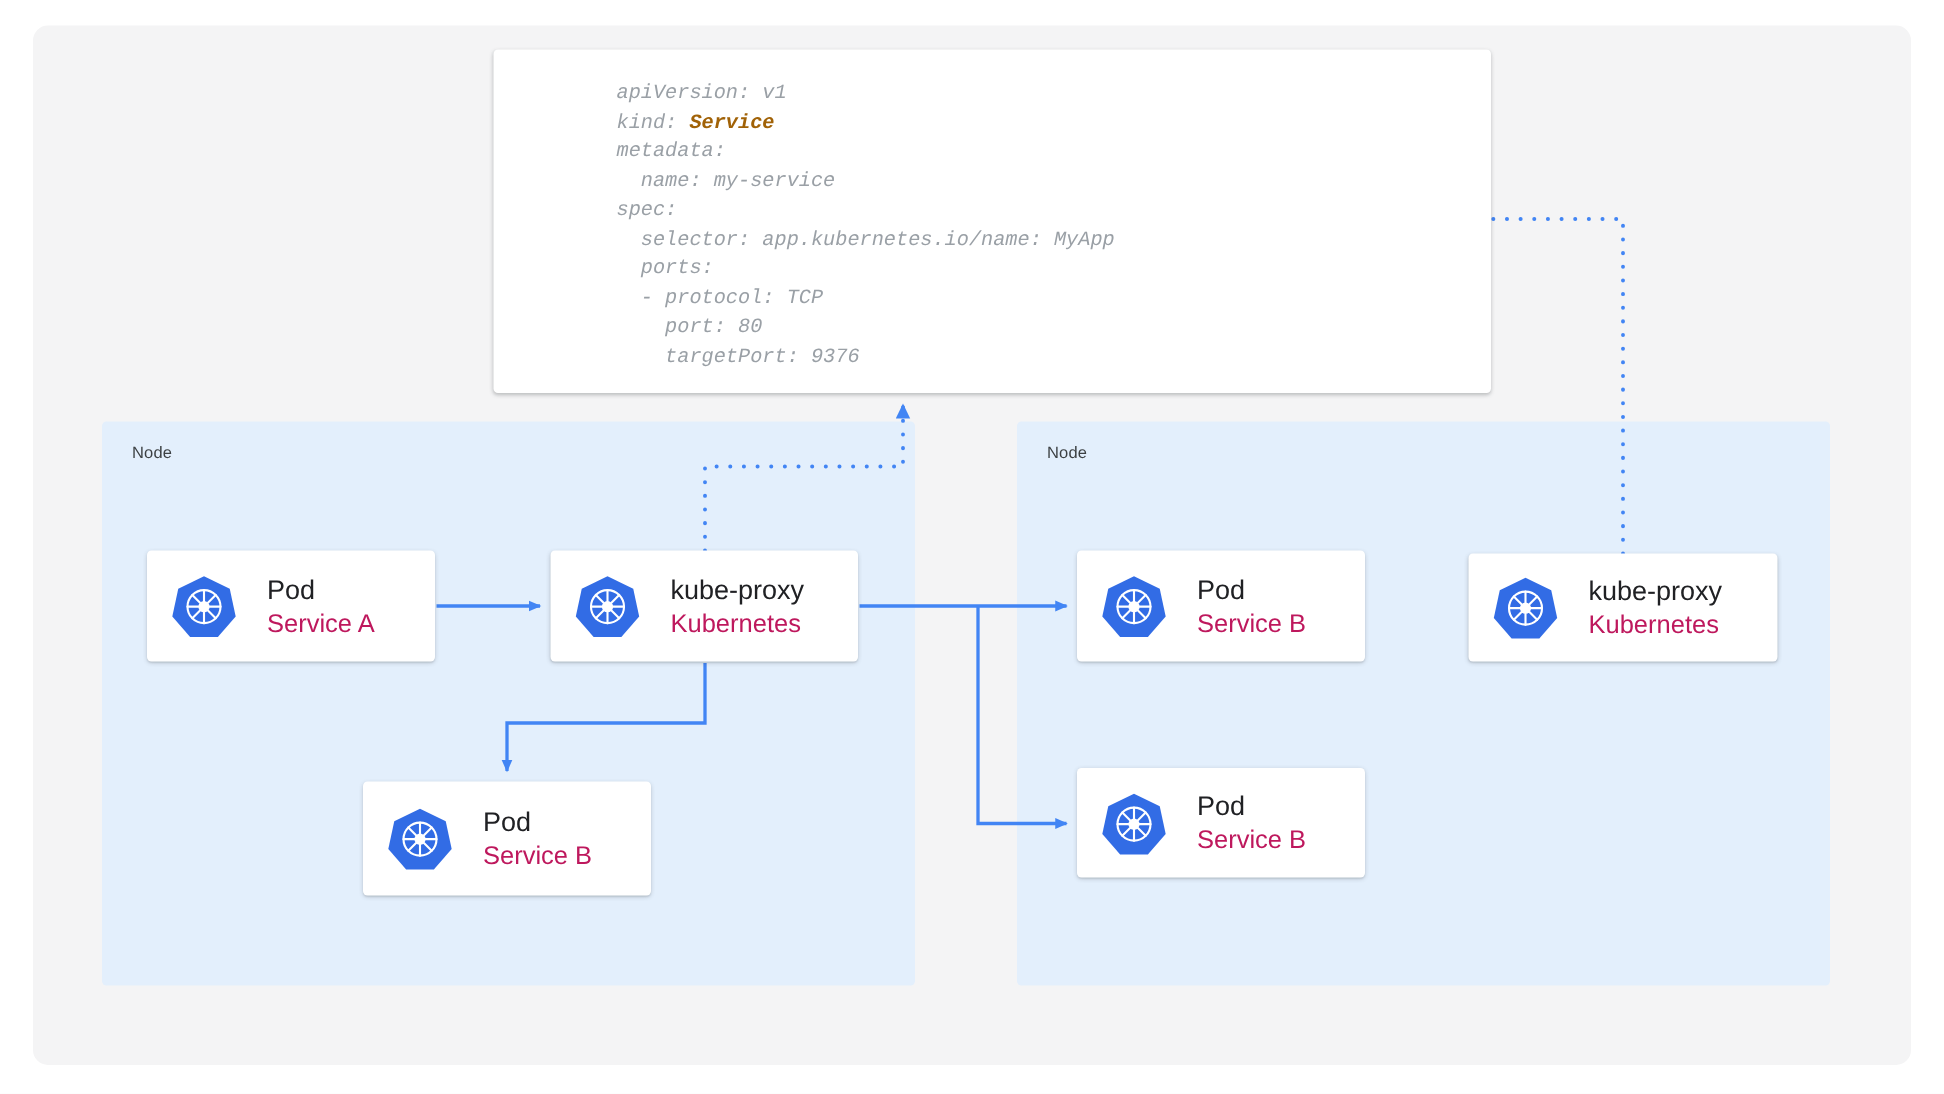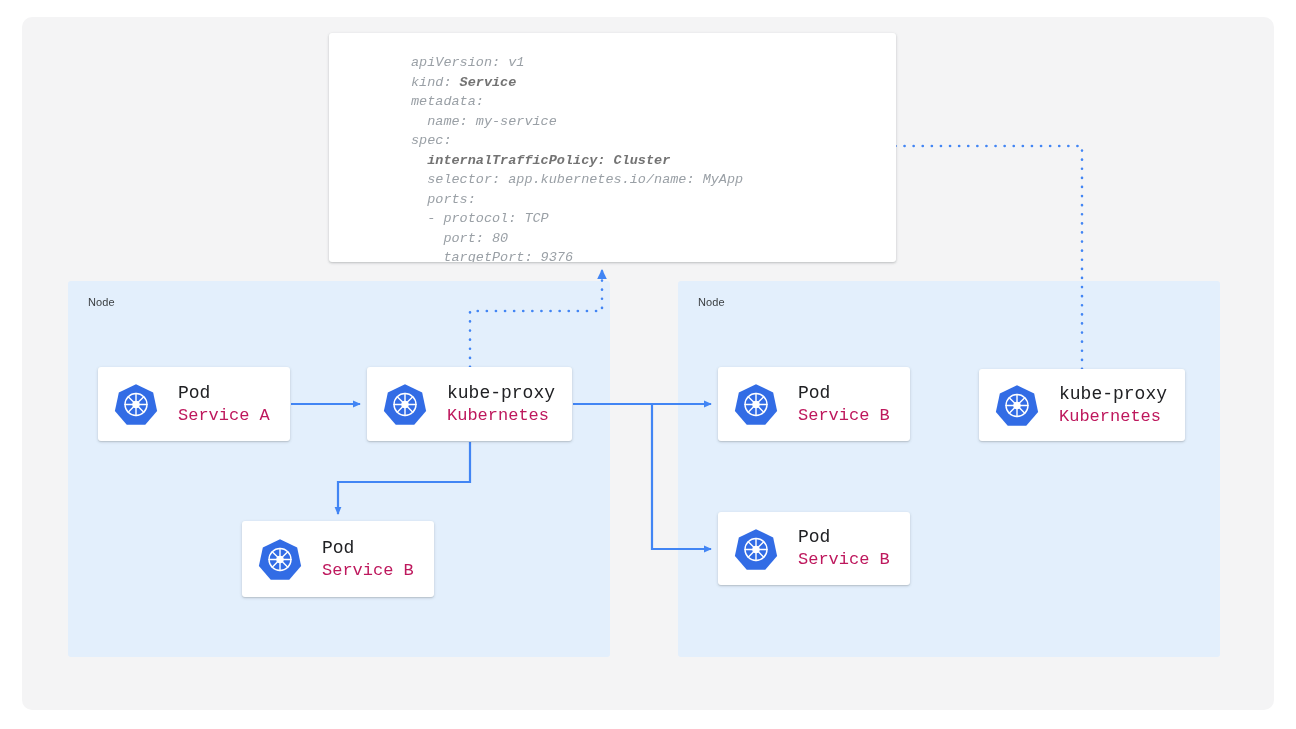--- a/index.html
+++ b/index.html
@@ -39,21 +39,20 @@
   }
   
   .card {
     position: absolute;
     background: #ffffff;
     border-radius: 3px;
     box-shadow: 0 1px 3px rgba(60,64,67,.22), 0 1px 1px rgba(60,64,67,.10);
     display: flex;
     align-items: center;
     padding-left: 16px;
-    font-family: Liberation Mono, monospace;
   }
   .card .k8s-logo { flex: 0 0 auto; width: 44px; height: 44px; }
   .card .card-text { margin-left: 20px; line-height: 1.28; }
   .card .card-title {
     font-size: 18px; color: #202124; white-space: nowrap;
   }
   .card .card-sub {
     font-size: 17px; color: #be185d; white-space: nowrap;
   }
   
@@ -61,37 +60,37 @@
   #card-kube-left    { left: 367px; top: 367px; width: 205px; height: 74px; }
   #card-pod-b-left   { left: 242px; top: 521px; width: 192px; height: 76px; }
   #card-pod-b-r1     { left: 718px; top: 367px; width: 192px; height: 74px; }
   #card-pod-b-r2     { left: 718px; top: 512px; width: 192px; height: 73px; }
   #card-kube-right   { left: 979px; top: 369px; width: 206px; height: 72px; }
 
   
   #yaml-box {
     position: absolute;
     left: 329px; top: 33px;
-    width: 567px; height: 229px;
+    width: 665px; height: 229px;
     background: #ffffff;
     border-radius: 3px;
     box-shadow: 0 1px 3px rgba(60,64,67,.22), 0 1px 2px rgba(60,64,67,.10);
     overflow: hidden;
   }
   #yaml-code {
     position: absolute;
     left: 82px; top: 20px;
     font-family: "Liberation Mono", "DejaVu Sans Mono", monospace;
     font-style: italic;
     font-size: 13.5px;
     line-height: 19.5px;
     color: #9aa0a6;
     white-space: pre;
   }
-  #yaml-code b { font-weight: bold; color: #737373; font-style: italic; }
+  #yaml-code b { font-weight: bold; color: #a16207; font-style: italic; }
 
   
   #wires { position: absolute; left: 0; top: 0; width: 1296px; height: 729px; }
 </style>
 </head>
 <body>
 
 <div id="canvas">
 
   <div class="panel"></div>
@@ -125,21 +124,20 @@
 
     <path d="M1082,369 L1082,146 L886,146" stroke="#4285f4" stroke-width="2.6" fill="none" stroke-linecap="round" stroke-dasharray="0.1 9" marker-end="url(#arrowhead-dot)"></path>
   </svg>
 
   <div id="yaml-box">
     <pre id="yaml-code">apiVersion: v1
 kind: <b>Service</b>
 metadata:
   name: my-service
 spec:
-<b>  internalTrafficPolicy: Cluster</b>
   selector: app.kubernetes.io/name: MyApp
   ports:
   - protocol: TCP
     port: 80
     targetPort: 9376</pre>
   </div>
 
   <div class="card" id="card-pod-a">
     <span class="k8s-logo">
       <svg viewBox="0 0 100 100" width="44" height="44">

